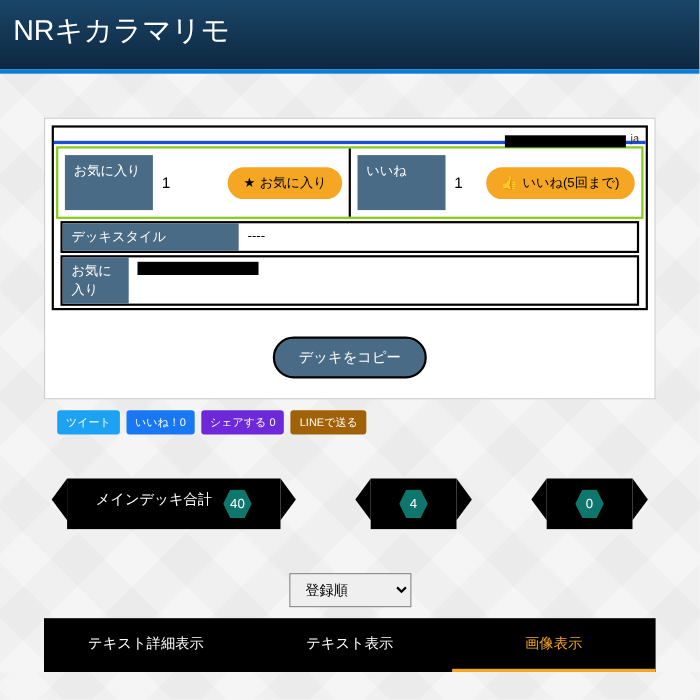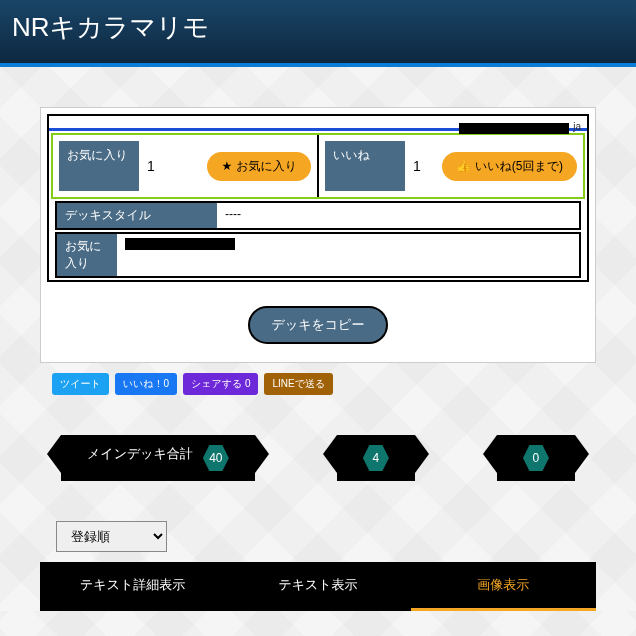--- a/index.html
+++ b/index.html
@@ -28,21 +28,21 @@
 .cbtn{background:#4a6b85;color:#fff;border:2px solid #000000;padding:8px 22px;border-radius:20px;font-size:13px;cursor:pointer}
 .social{display:flex;justify-content:flex-start;gap:6px;padding:10px 52px}
 .sb{color:#fff;font-size:10px;padding:4px 8px;border-radius:3px;border:none;cursor:pointer}
 .tw{background:#1da1f2}.fl{background:#1877f2}.fs{background:#6d28d9}.ln{background:#a16207}
 .counts{display:flex;justify-content:space-around;padding:30px 20px}
 .hex{position:relative;background:#000;color:#fff;padding:10px 26px;font-size:13px;display:flex;align-items:flex-start;gap:10px}
 .hex::before,.hex::after{content:"";position:absolute;top:0;width:0;height:0;border-top:19px solid transparent;border-bottom:19px solid transparent}
 .hex::before{left:-14px;border-right:14px solid #000}
 .hex::after{right:-14px;border-left:14px solid #000}
 .hn{display:inline-flex;width:26px;height:26px;background:#0f766e;color:#fff;align-items:center;justify-content:center;position:relative;font-size:12px;clip-path:polygon(25% 0%,75% 0%,100% 50%,75% 100%,25% 100%,0% 50%)}
-.sortrow{display:flex;justify-content:flex-start;padding:10px 56px}
+.sortrow{display:flex;justify-content:center;padding:10px 56px}
 .sortrow select{padding:6px 40px 6px 10px;font-size:13px;border:1px solid #888}
 .tabs{display:flex;background:#000;margin:0 40px}
 .tab{flex:1;text-align:center;color:#fff;padding:14px;font-size:13px;cursor:pointer}
 .tab.active{color:#f5a623;border-bottom:3px solid #f5a623}
 </style>
 </head>
 <body>
 
 <div class="hdr">
   <span>NRキカラマリモ</span>

